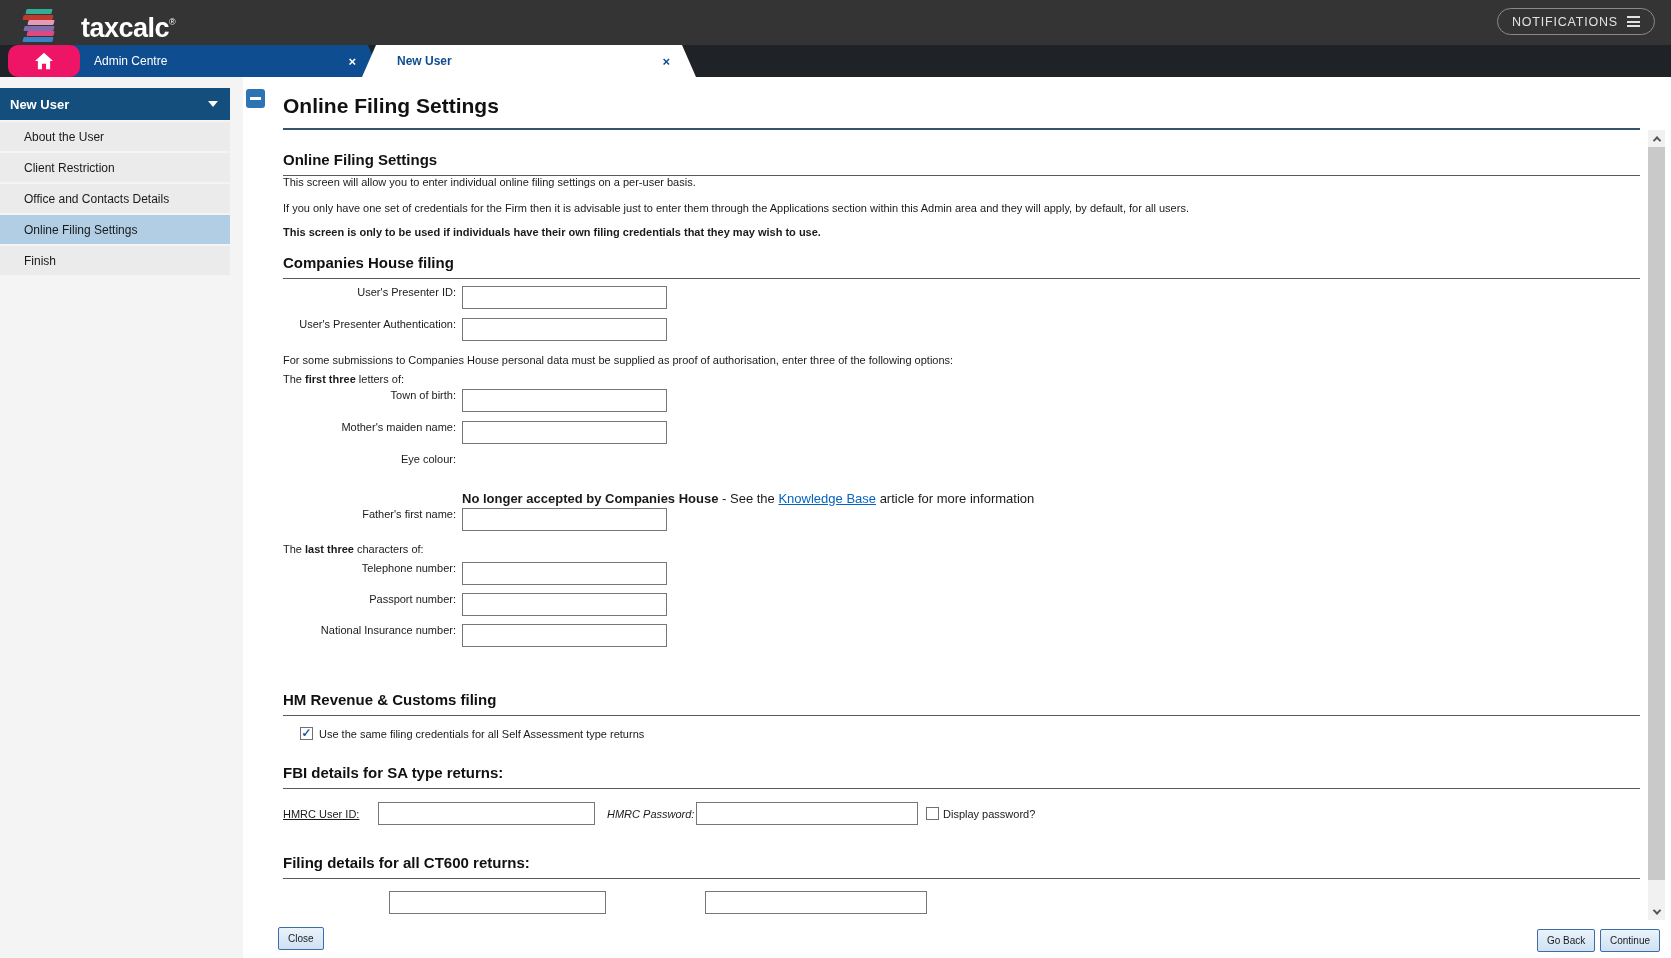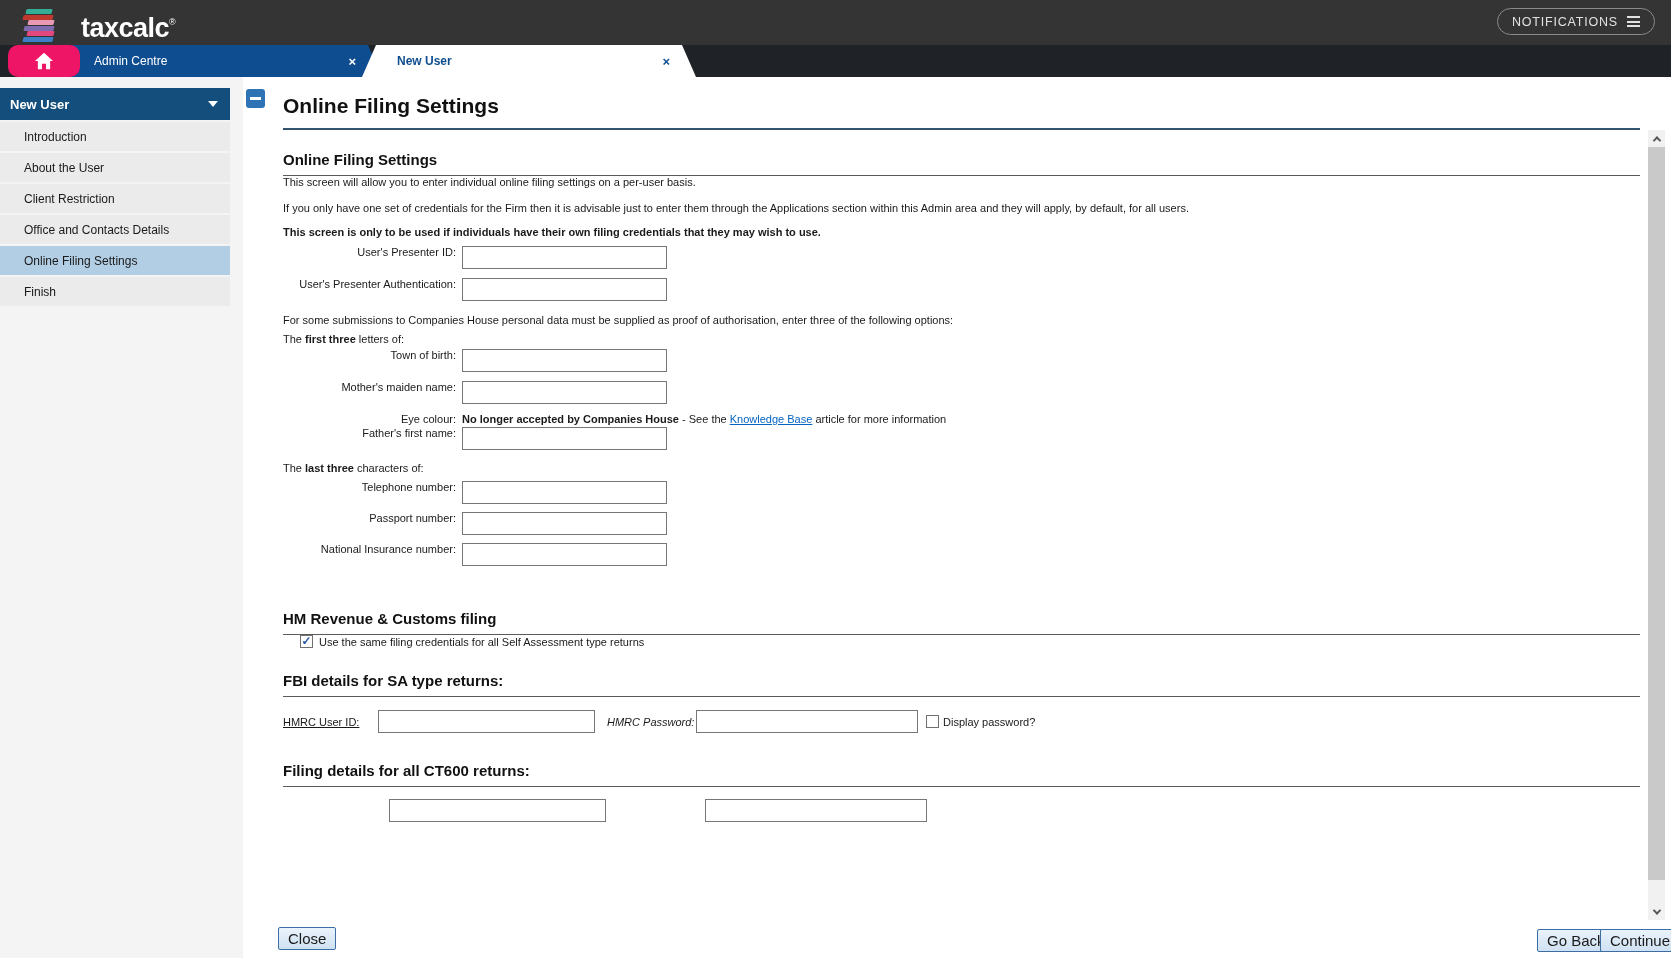--- a/index.html
+++ b/index.html
@@ -89,23 +89,23 @@
   input.txt {
     border:1px solid #767676; background:#ffffff; height:23px; font-size:11px;
     padding:2px 4px; font-family:"Liberation Sans", sans-serif;
   }
   .w205 { width:205px; } .w217 { width:217px; } .w222 { width:222px; }
   .r-pid { margin-top:7px; } .r-pauth { margin-top:9px; }
   .r-town { margin-top:3px; } .r-mother { margin-top:9px; }
   .r-eye { margin-top:9px; align-items:flex-start; }
   .r-father { margin-top:2px; } .r-tel { margin-top:6px; }
   .r-pass { margin-top:8px; } .r-ni { margin-top:8px; }
-  .eye-text { font-size:11px; }
+  .eye-text { font-size:13px;margin-top:38px; }
   a.kb-link { color:#0563c1; text-decoration:underline; cursor:pointer; }
-  .check-row { display:flex; align-items:center; margin-left:17px; }
+  .check-row { margin-top:11px; display:flex; align-items:center; margin-left:17px; }
   .checkbox {
     width:13px; height:13px; border:1px solid #707070; background:#ffffff;
     display:inline-block; position:relative; cursor:pointer; flex:none;
   }
   .checkbox.checked::after {
     content:"\2713"; position:absolute; left:0.5px; top:-2.5px; font-size:12px; font-weight:bold; color:#2456a4;
   }
   .check-label { font-size:11px; margin-left:6px; }
   .fbi-row1 { margin-top:13px; display:flex; align-items:center; }
   .fbi-row2 { margin-top:11px; display:flex; align-items:center; }
@@ -122,21 +122,21 @@
   .sb-btn { position:absolute; left:0; width:17px; height:17px; background:#f1f1f1; display:flex; align-items:center; justify-content:center; cursor:pointer; }
   .sb-up { top:0; } .sb-down { bottom:0; }
   .chev { width:6px; height:6px; border-left:2px solid #555; border-top:2px solid #555; }
   .chev-up { transform:rotate(45deg) translate(1px,1px); }
   .chev-down { transform:rotate(225deg) translate(1px,1px); }
   .sb-thumb { position:absolute; left:0; top:17px; width:17px; height:733px; background:#c9c9c9; cursor:pointer; }
 
   
   .btn {
     position:absolute; height:23px; border:1px solid #3c6ea5; border-radius:2px;
-    background:linear-gradient(#eaf3fb, #cfe1f2); font-size:15px; color:#1a1a1a;
+    background:linear-gradient(#eaf3fb, #cfe1f2); font-size:10px; color:#1a1a1a;
     padding:0 9px; cursor:pointer; font-family:"Liberation Sans", sans-serif;
   }
   .btn-close { left:278px; top:927px; }
   .btn-back { left:1537px; top:929px; }
   .btn-continue { left:1600px; top:929px; }
 </style>
 </head>
 <body>
 
 <div class="topbar">
@@ -177,23 +177,20 @@
   </div>
 </div>
 
 <div class="sidebar">
   <div class="side-header">
     <span>New User</span>
     <span class="side-caret"></span>
   </div>
   <div class="side-items">
     <div class="side-item">
-        <span>Introduction</span>
-      </div>
-    <div class="side-item">
         <span>About the User</span>
       </div>
     <div class="side-item">
         <span>Client Restriction</span>
       </div>
     <div class="side-item">
         <span>Office and Contacts Details</span>
       </div>
     <div class="side-item selected">
         <span>Online Filing Settings</span>
@@ -217,20 +214,21 @@
 <div class="title-rule"></div>
 
 <div class="viewport">
   <div class="content">
 
     <h2 class="section s-first">Online Filing Settings</h2>
     <p class="body p1">This screen will allow you to enter individual online filing settings on a per-user basis.</p>
     <p class="body p2">If you only have one set of credentials for the Firm then it is advisable just to enter them through the Applications section within this Admin area and they will apply, by default, for all users.</p>
     <p class="body p3">This screen is only to be used if individuals have their own filing credentials that they may wish to use.</p>
 
+    <h2 class="section s-ch">Companies House filing</h2>
 
     <div class="frow r-pid">
       <label class="flabel">User's Presenter ID:</label>
       <input class="txt w205" type="text" value="" style="">
     </div>
     <div class="frow r-pauth">
       <label class="flabel">User's Presenter Authentication:</label>
       <input class="txt w205" type="text" value="" style="">
     </div>
 

